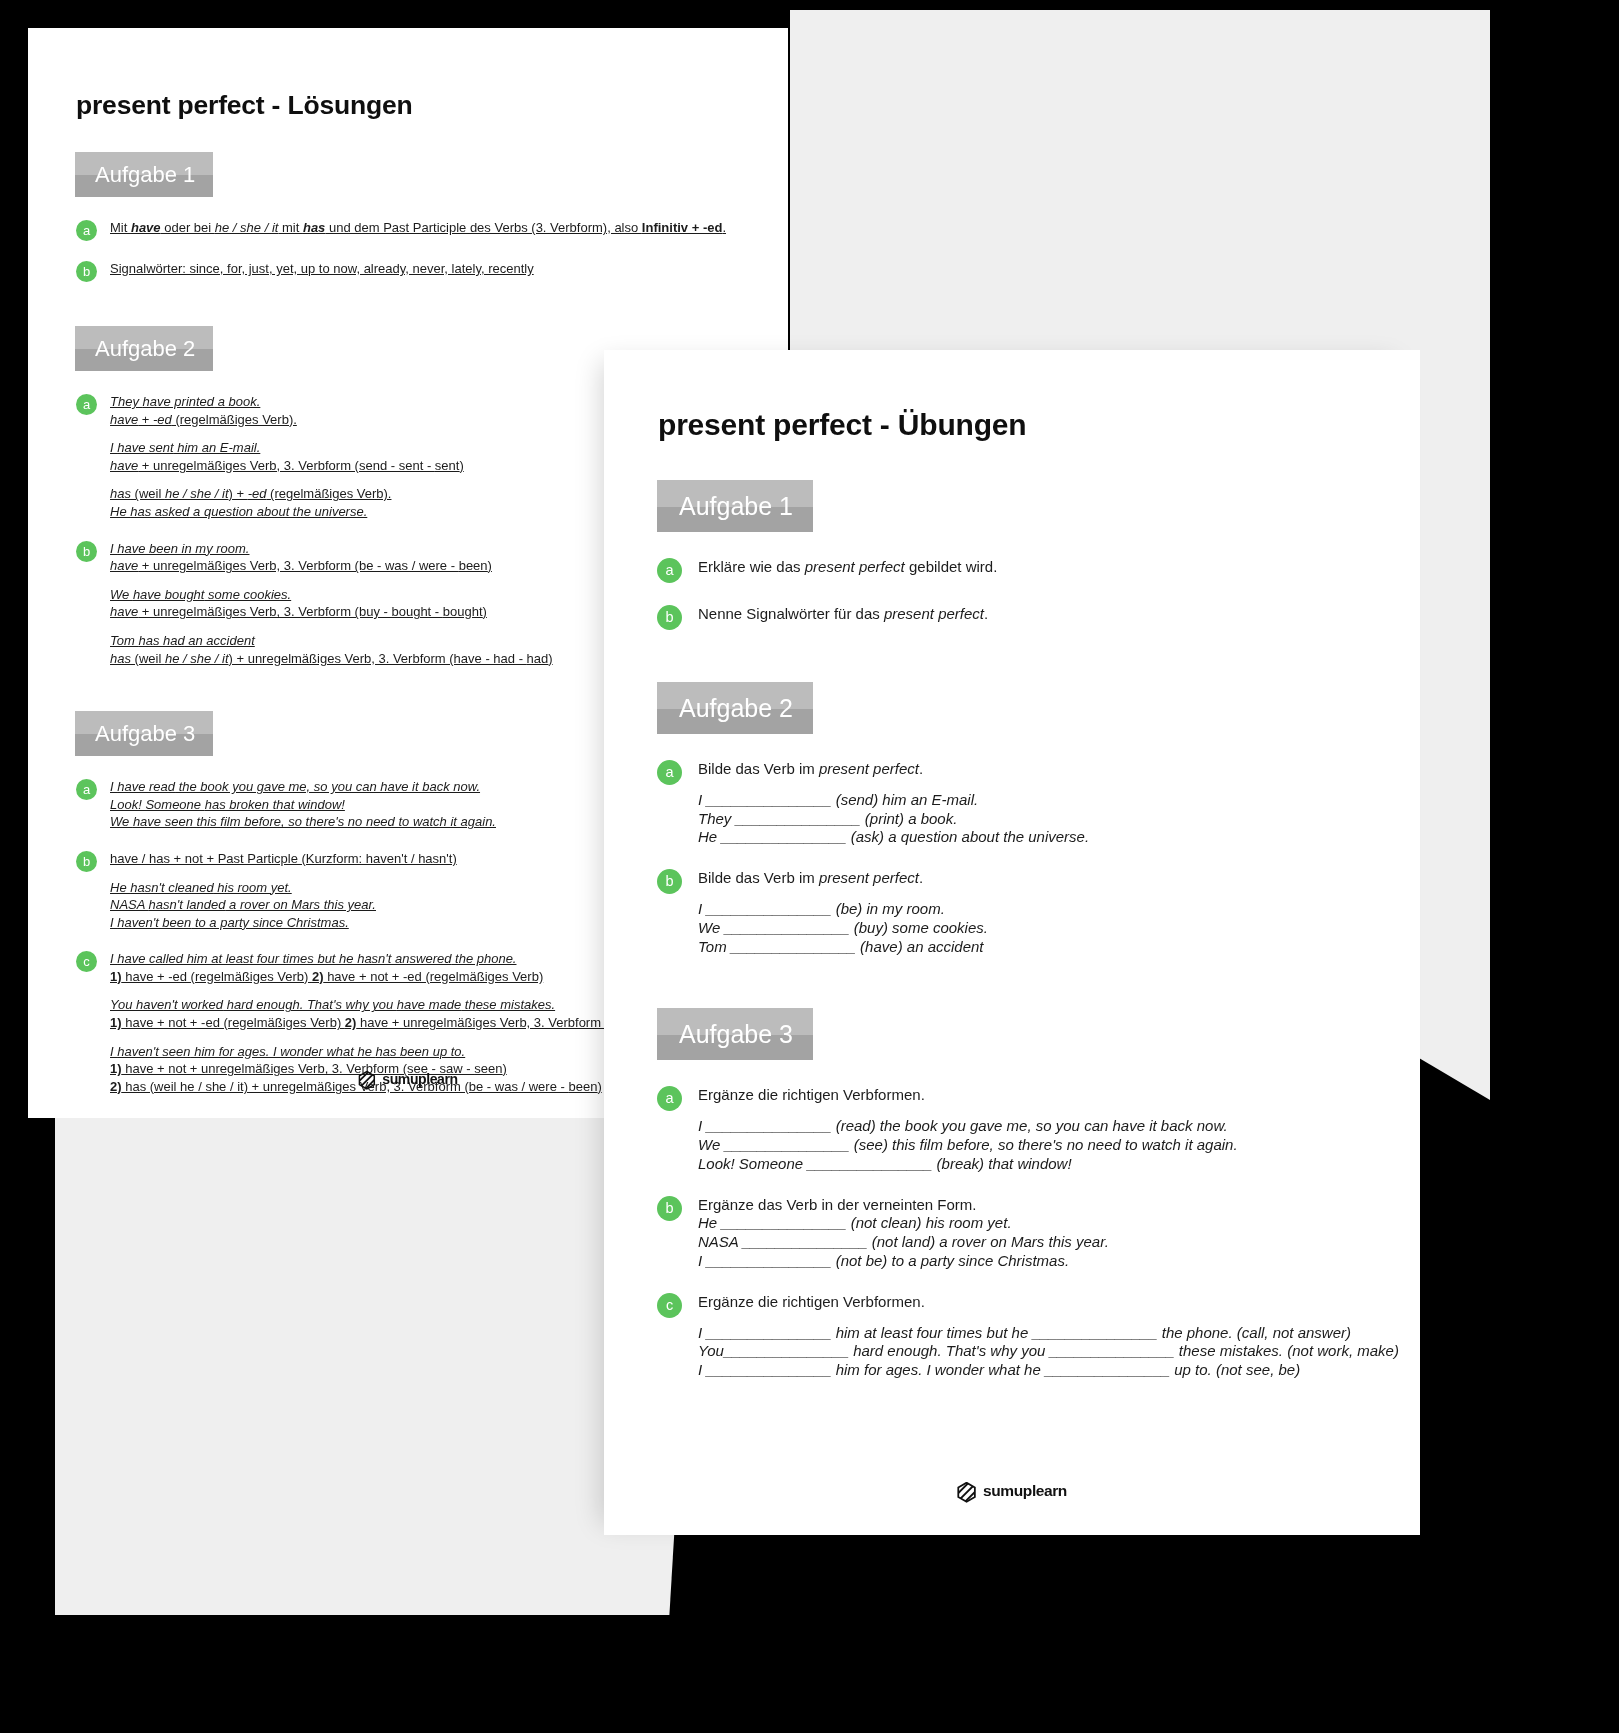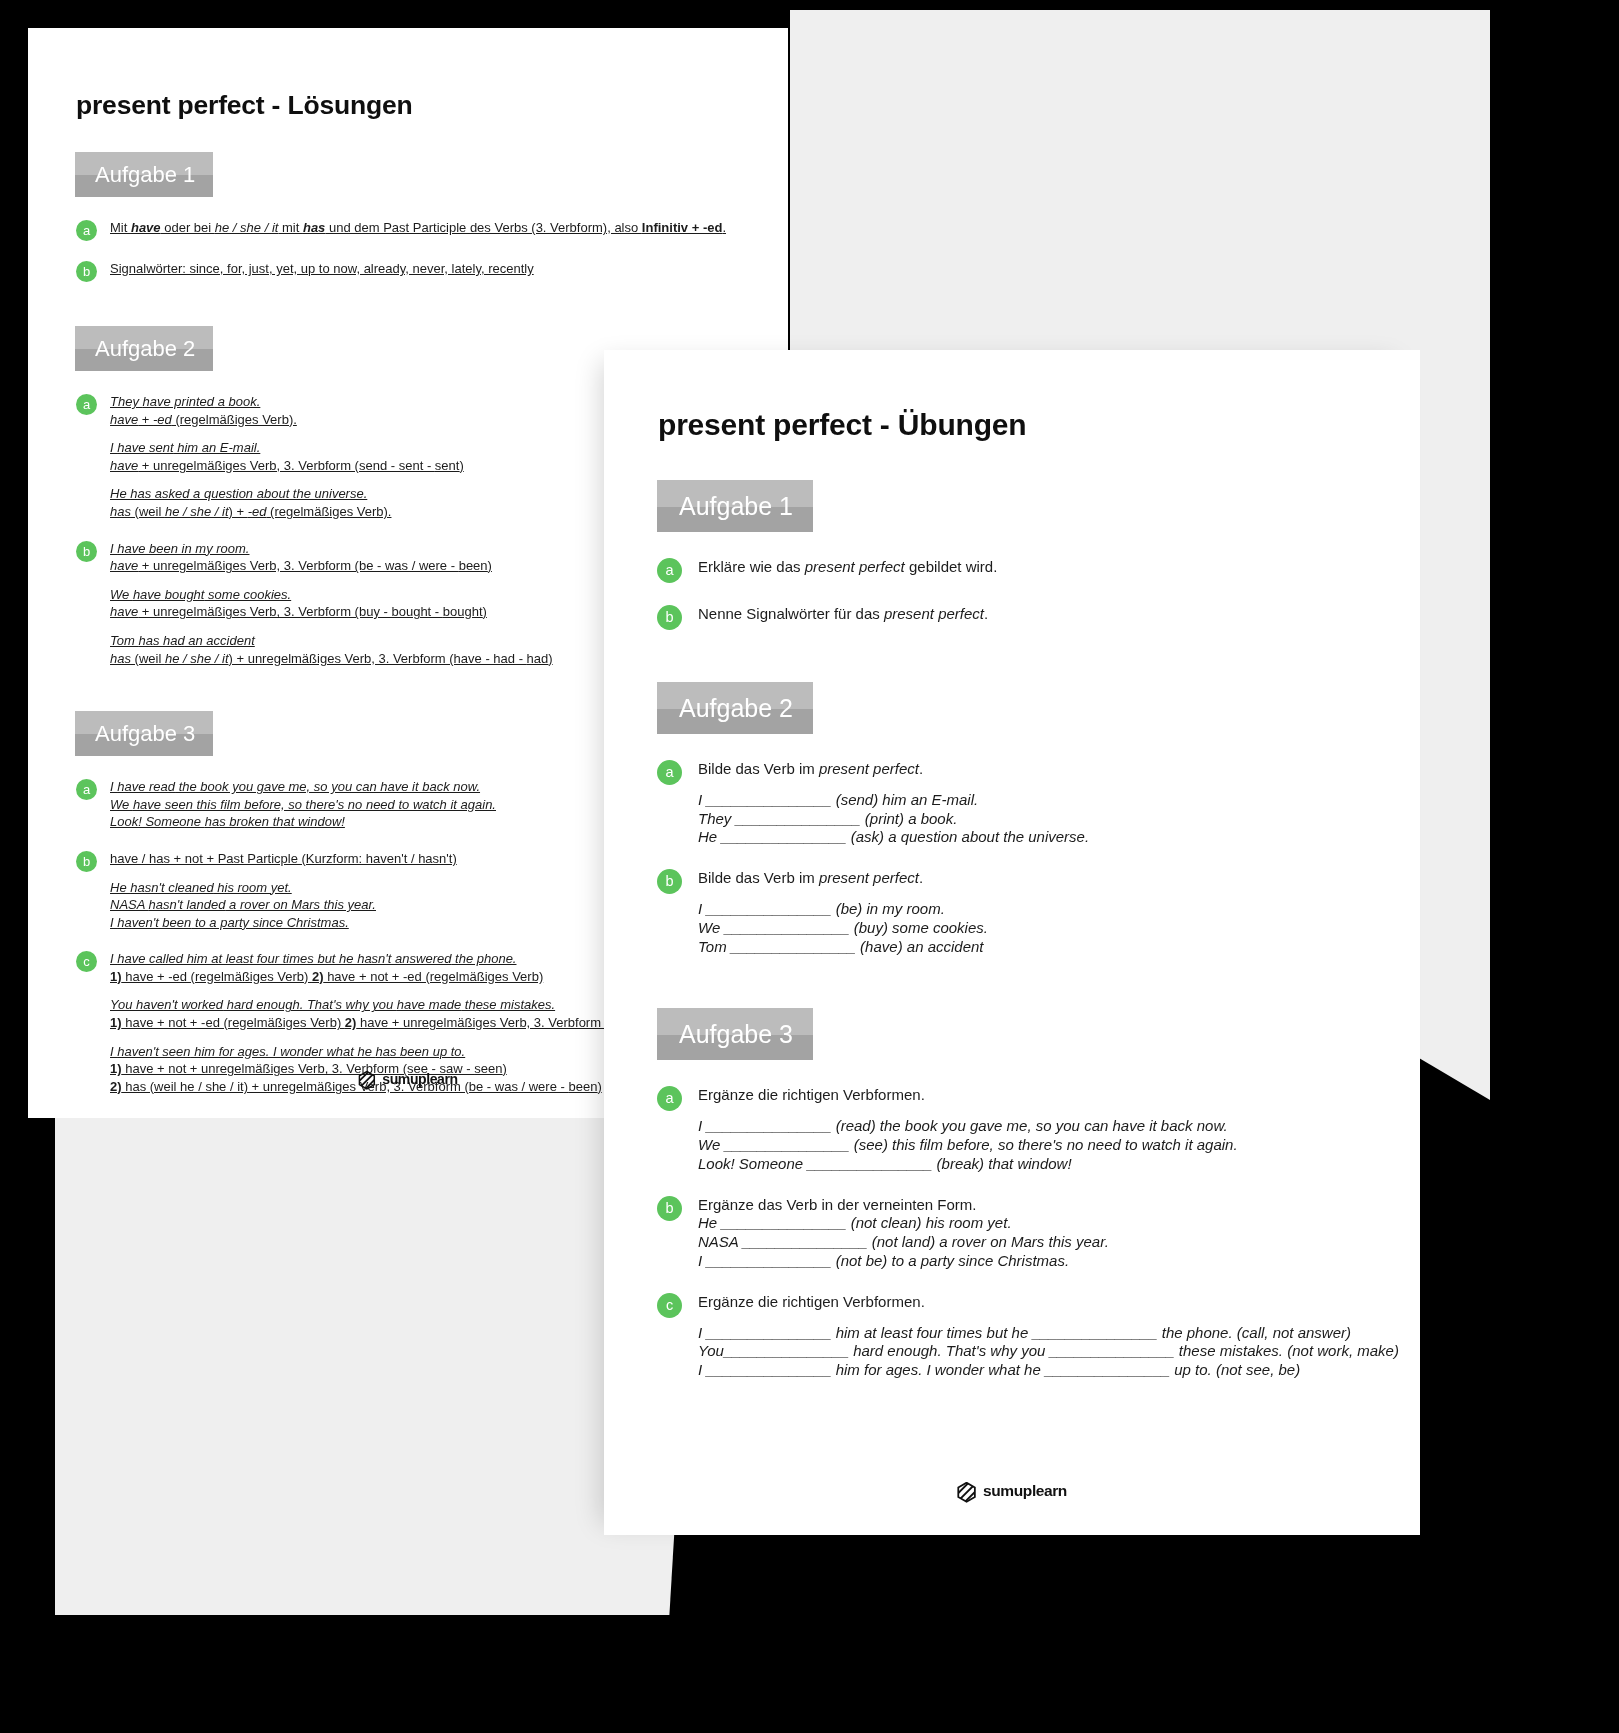--- a/index.html
+++ b/index.html
@@ -177,22 +177,22 @@
             <div class="item-body">
               <div class="grp">
                 <div class="txt"><span class="it">They </span><span class="it un">have printed</span><span class="it"> a book.</span></div>
                 <div class="txt"><span class="it">have</span><span> + </span><span class="it">-ed</span><span> (regelmäßiges Verb).</span></div>
               </div>
               <div class="grp" style="margin-top: 10px;">
                 <div class="txt"><span class="it">I </span><span class="it un">have sent</span><span class="it"> him an E-mail.</span></div>
                 <div class="txt"><span class="it">have</span><span> + unregelmäßiges Verb, 3. Verbform (send - sent - </span><span class="un">sent</span><span>)</span></div>
               </div>
               <div class="grp" style="margin-top: 10px;">
+                <div class="txt"><span class="it">has</span><span> (weil </span><span class="it">he / she / it</span><span>) + </span><span class="it">-ed</span><span> (regelmäßiges Verb).</span></div>
                 <div class="txt"><span class="it">He </span><span class="it un">has asked</span><span class="it"> a question about the universe.</span></div>
-                <div class="txt"><span class="it">has</span><span> (weil </span><span class="it">he / she / it</span><span>) + </span><span class="it">-ed</span><span> (regelmäßiges Verb).</span></div>
               </div>
             </div>
           </div>
           <div class="item" style="margin-top: 19px;">
             <div class="bullet">b</div>
             <div class="item-body">
               <div class="grp">
                 <div class="txt"><span class="it">I </span><span class="it un">have been</span><span class="it"> in my room.</span></div>
                 <div class="txt"><span class="it">have</span><span> + unregelmäßiges Verb, 3. Verbform (be - was / were - </span><span class="un">been</span><span>)</span></div>
               </div>
@@ -205,22 +205,22 @@
                 <div class="txt"><span class="it">has</span><span> (weil </span><span class="it">he / she / it</span><span>) + unregelmäßiges Verb, 3. Verbform (have - had - </span><span class="un">had</span><span>)</span></div>
               </div>
             </div>
           </div>
           <div style="margin-top: 44px;"><span class="aufgabe-chip">Aufgabe 3</span></div>
           <div class="item" style="margin-top: 22px;">
             <div class="bullet">a</div>
             <div class="item-body">
               <div class="grp">
                 <div class="txt"><span class="it">I </span><span class="it un">have read</span><span class="it"> the book you gave me, so you can have it back now.</span></div>
+                <div class="txt"><span class="it">Look! Someone </span><span class="it un">has broken</span><span class="it"> that window!</span></div>
                 <div class="txt"><span class="it">We </span><span class="it un">have seen</span><span class="it"> this film before, so there's no need to watch it again.</span></div>
-                <div class="txt"><span class="it">Look! Someone </span><span class="it un">has broken</span><span class="it"> that window!</span></div>
               </div>
             </div>
           </div>
           <div class="item" style="margin-top: 19px;">
             <div class="bullet">b</div>
             <div class="item-body">
               <div class="grp">
                 <div class="txt"><span>have / has + not + Past Particple (Kurzform: haven't / hasn't)</span></div>
               </div>
               <div class="grp" style="margin-top: 10px;">

